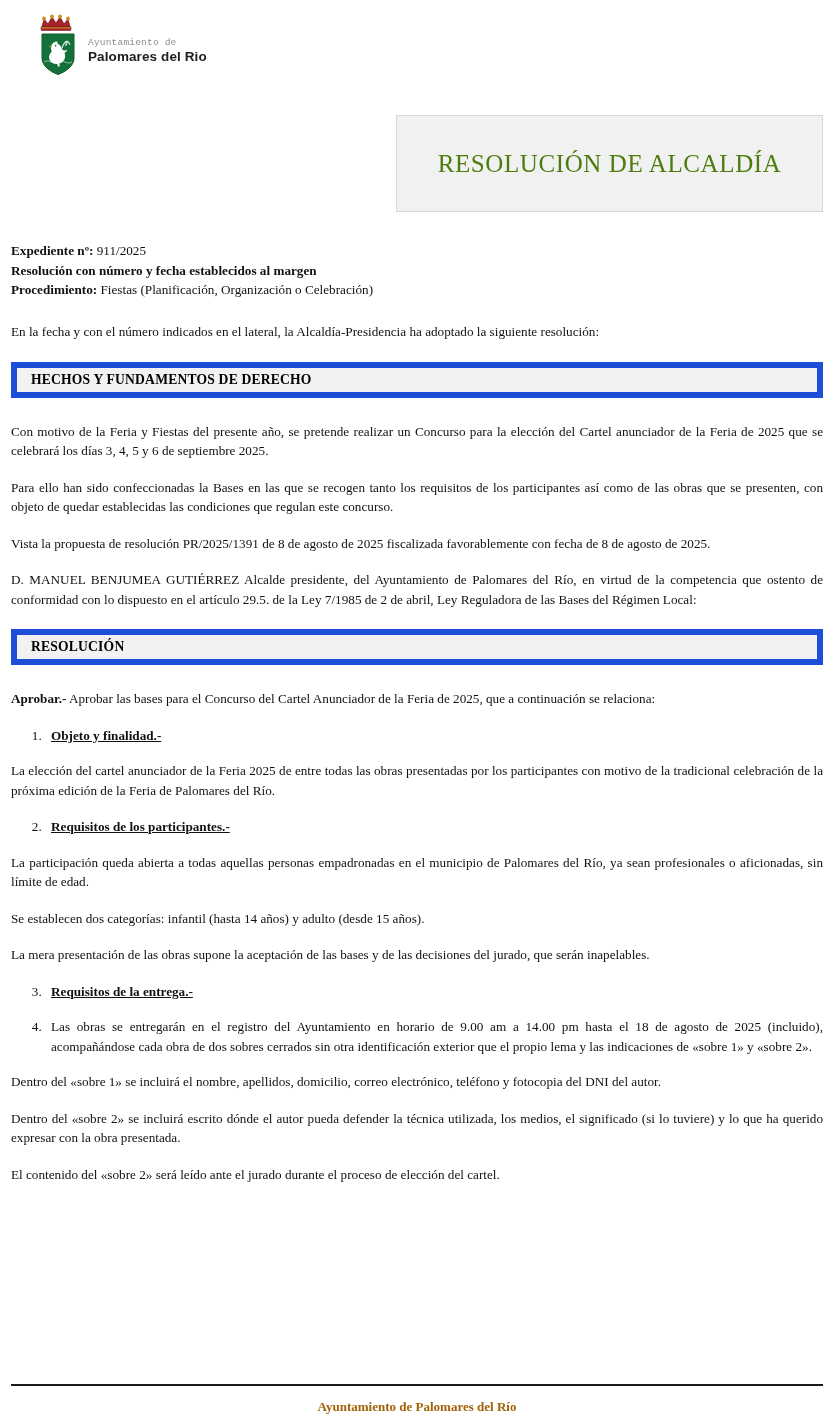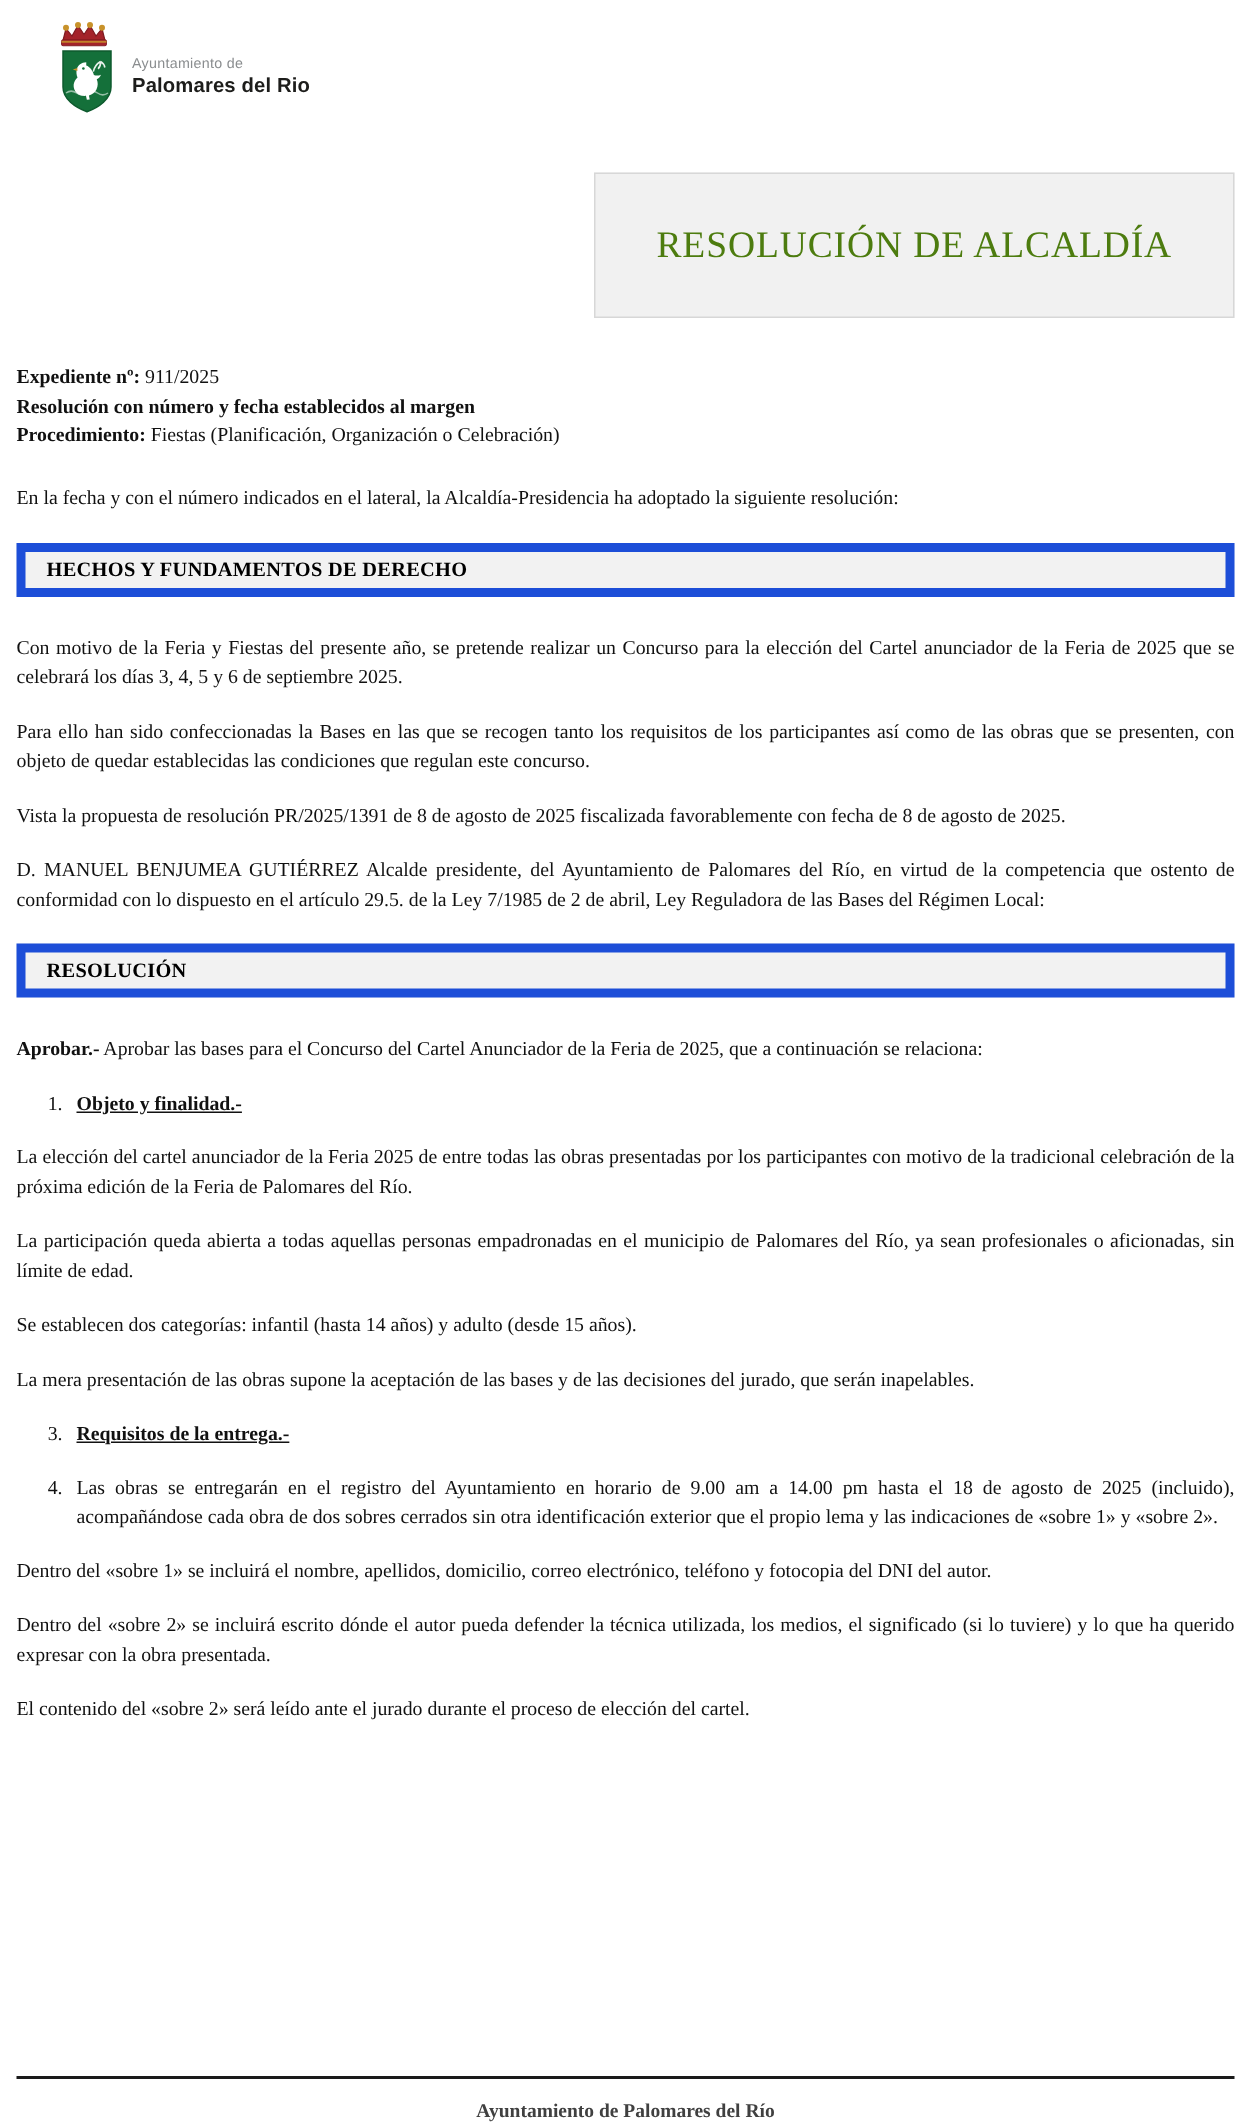--- a/index.html
+++ b/index.html
@@ -46,21 +46,21 @@
   }
   .crest svg { display: block; }
   .logo-text {
     display: flex;
     flex-direction: column;
     justify-content: center;
     line-height: 1.05;
     padding-top: 12px;
   }
   .logo-line1 {
-    font-family: Liberation Sans, sans-serif;
+    font-family: Liberation Mono, monospace;
     font-size: 9.5px;
     color: #8a8d8f;
     letter-spacing: 0.2px;
     margin-bottom: 2px;
   }
   .logo-line2 {
     font-family: "Liberation Sans", "DejaVu Sans", sans-serif;
     font-size: 13.5px;
     font-weight: bold;
     color: #1d1d1b;
@@ -159,21 +159,21 @@
   .footer-rule {
     border-top: 2px solid #1a1a1a;
     width: 100%;
     margin-bottom: 13px;
   }
   .footer-text {
     text-align: center;
     font-size: 13px;
     font-weight: bold;
     line-height: 16px;
-    color: #404040;
+    color: #a16207;
   }
 </style>
 </head>
 <body>
 
 <div class="page">
 
   <div class="letterhead">
     <div class="logo-wrap">
       <div class="crest">
@@ -243,20 +243,23 @@
     <div class="section-bar">RESOLUCIÓN</div>
 
     <p class="para"><span class="lbl" style="font-weight:bold">Aprobar.-</span><span> Aprobar las bases para el Concurso del Cartel Anunciador de la Feria de 2025, que a continuación se relaciona:</span></p>
 
     <ol class="numlist list-block" start="1">
       <li class="bold-item">Objeto y finalidad.-</li>
     </ol>
 
     <p class="para">La elección del cartel anunciador de la Feria 2025 de entre todas las obras presentadas por los participantes con motivo de la tradicional celebración de la próxima edición de la Feria de Palomares del Río.</p>
 
+    <ol class="numlist list-block" start="2">
+      <li class="bold-item">Requisitos de los participantes.-</li>
+    </ol>
 
     <p class="para">La participación queda abierta a todas aquellas personas empadronadas en el municipio de Palomares del Río, ya sean profesionales o aficionadas, sin límite de edad.</p>
     <p class="para">Se establecen dos categorías: infantil (hasta 14 años) y adulto (desde 15 años).</p>
     <p class="para">La mera presentación de las obras supone la aceptación de las bases y de las decisiones del jurado, que serán inapelables.</p>
 
     <ol class="numlist list-block" start="3">
       <li class="bold-item">Requisitos de la entrega.-</li>
     </ol>
 
     <ol class="numlist list-block" start="4">

